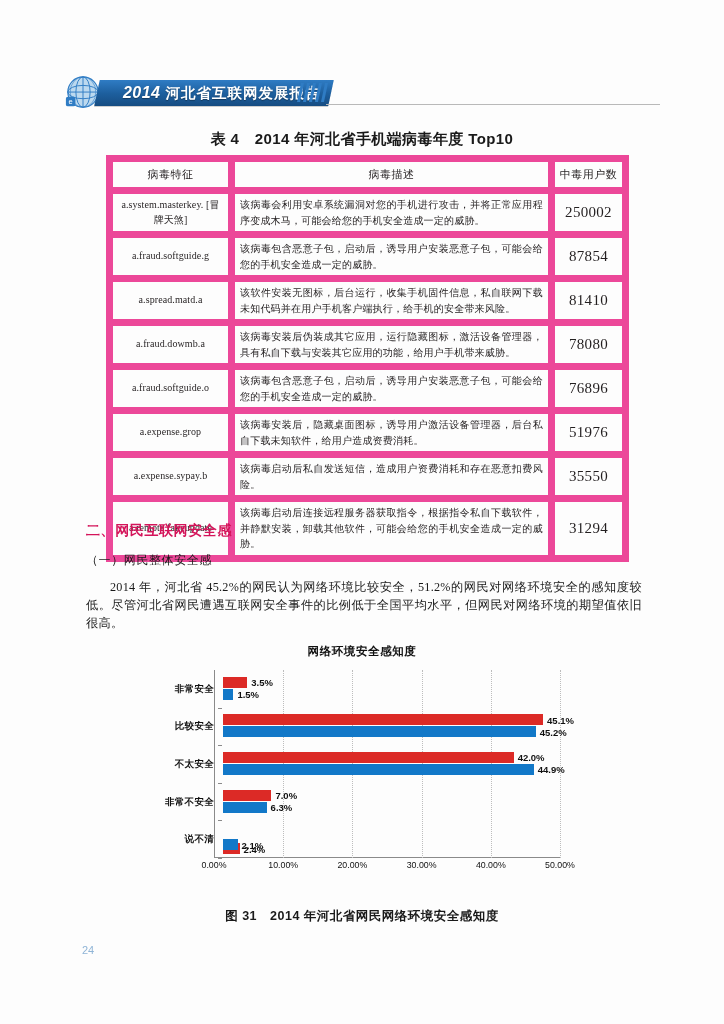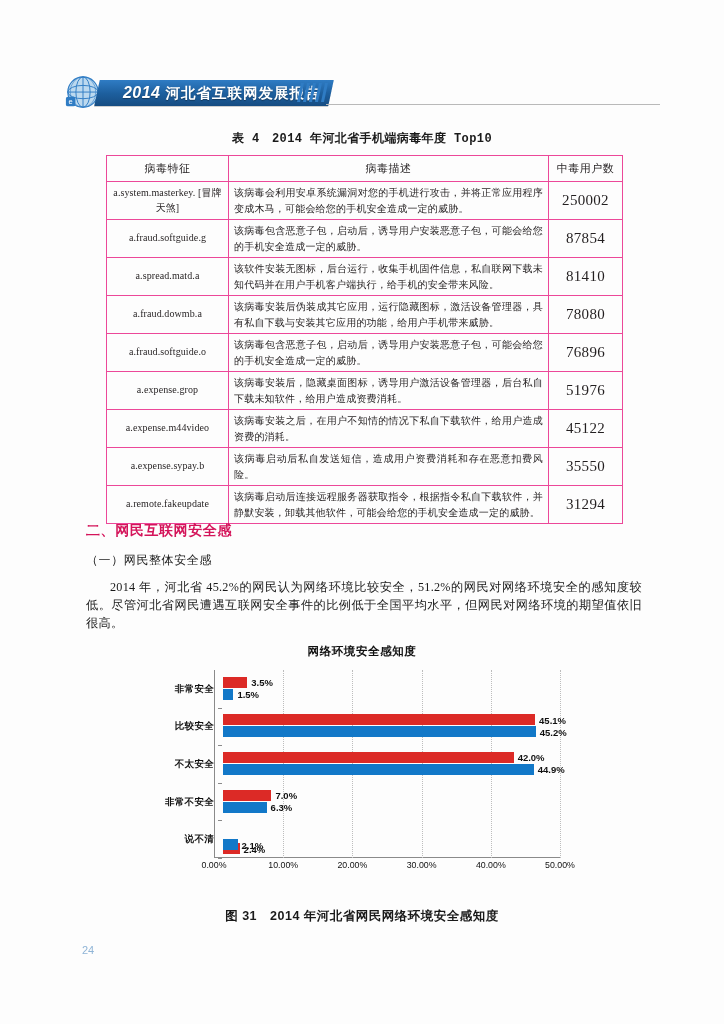--- a/index.html
+++ b/index.html
@@ -95,37 +95,37 @@
     background: #b9b9b9;
   }
 
   
   .table-caption {
     position: absolute;
     left: 64px;
     top: 130px;
     width: 596px;
     text-align: center;
-    font-family: Liberation Mono, monospace;
-    font-weight: bold;
-    font-size: 12px;
+    font-family: Liberation Sans, sans-serif;
+    font-weight: bold;
+    font-size: 15px;
     letter-spacing: .4px;
     color: #1a1a1a;
   }
   table.virus {
     position: absolute;
     left: 106px;
     top: 155px;
     width: 516px;
     border-collapse: collapse;
     font-size: 10px;
     table-layout: fixed;
   }
   table.virus th, table.virus td {
-    border: 1px solid #ec4899;
+    border: 7px solid #ec4899;
     padding: 3px 5px;
     vertical-align: middle;
     font-family: Liberation Serif, serif;
   }
   table.virus thead th {
     text-align: center;
     font-weight: normal;
     font-size: 11px;
     padding: 5px 4px;
     letter-spacing: .5px;
@@ -411,25 +411,20 @@
         <td class="feature">a.fraud.softguide.o</td>
         <td class="desc">该病毒包含恶意子包，启动后，诱导用户安装恶意子包，可能会给您的手机安全造成一定的威胁。</td>
         <td class="count">76896</td>
       </tr>
       <tr>
         <td class="feature">a.expense.grop</td>
         <td class="desc">该病毒安装后，隐藏桌面图标，诱导用户激活设备管理器，后台私自下载未知软件，给用户造成资费消耗。</td>
         <td class="count">51976</td>
       </tr>
       <tr>
-        <td class="feature">a.expense.m44video</td>
-        <td class="desc">该病毒安装之后，在用户不知情的情况下私自下载软件，给用户造成资费的消耗。</td>
-        <td class="count">45122</td>
-      </tr>
-      <tr>
         <td class="feature">a.expense.sypay.b</td>
         <td class="desc">该病毒启动后私自发送短信，造成用户资费消耗和存在恶意扣费风险。</td>
         <td class="count">35550</td>
       </tr>
       <tr>
         <td class="feature">a.remote.fakeupdate</td>
         <td class="desc">该病毒启动后连接远程服务器获取指令，根据指令私自下载软件，并静默安装，卸载其他软件，可能会给您的手机安全造成一定的威胁。</td>
         <td class="count">31294</td>
       </tr>
     </tbody>
@@ -455,21 +450,21 @@
           <div class="bar national" style="background: rgb(220, 42, 38); width: 24.22px; top: 6.8px;">
             <span class="bar-value">3.5%</span>
           </div>
           <div class="bar province" style="background: rgb(18, 120, 200); width: 10.38px; top: 18.8px;">
             <span class="bar-value">1.5%</span>
           </div>
         </div>
         <div class="cat-group" style="top: 37.6px; height: 37.6px;">
           <div class="cat-label">比较安全</div>
           <div class="tick" style="top: 37.6px;"></div>
-          <div class="bar national" style="background: rgb(220, 42, 38); width: 312.092px; top: 6.8px;">
+          <div class="bar national" style="background: rgb(220, 42, 38); width: 312.092px; top: 6.8px; padding-left: 8px;">
             <span class="bar-value">45.1%</span>
           </div>
           <div class="bar province" style="background: rgb(18, 120, 200); width: 312.784px; top: 18.8px;">
             <span class="bar-value">45.2%</span>
           </div>
         </div>
         <div class="cat-group" style="top: 75.2px; height: 37.6px;">
           <div class="cat-label">不太安全</div>
           <div class="tick" style="top: 37.6px;"></div>
           <div class="bar national" style="background: rgb(220, 42, 38); width: 290.64px; top: 6.8px;">

